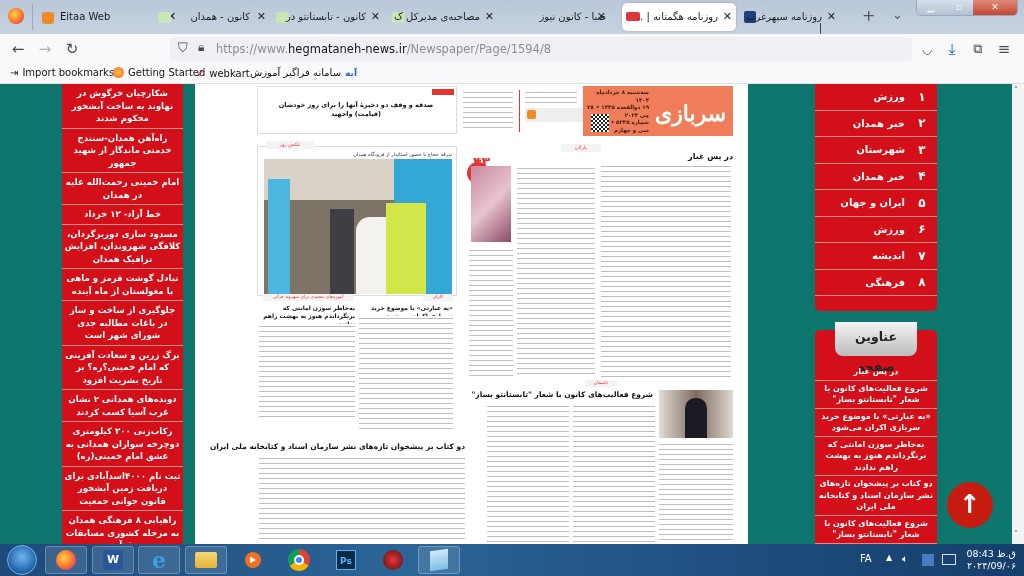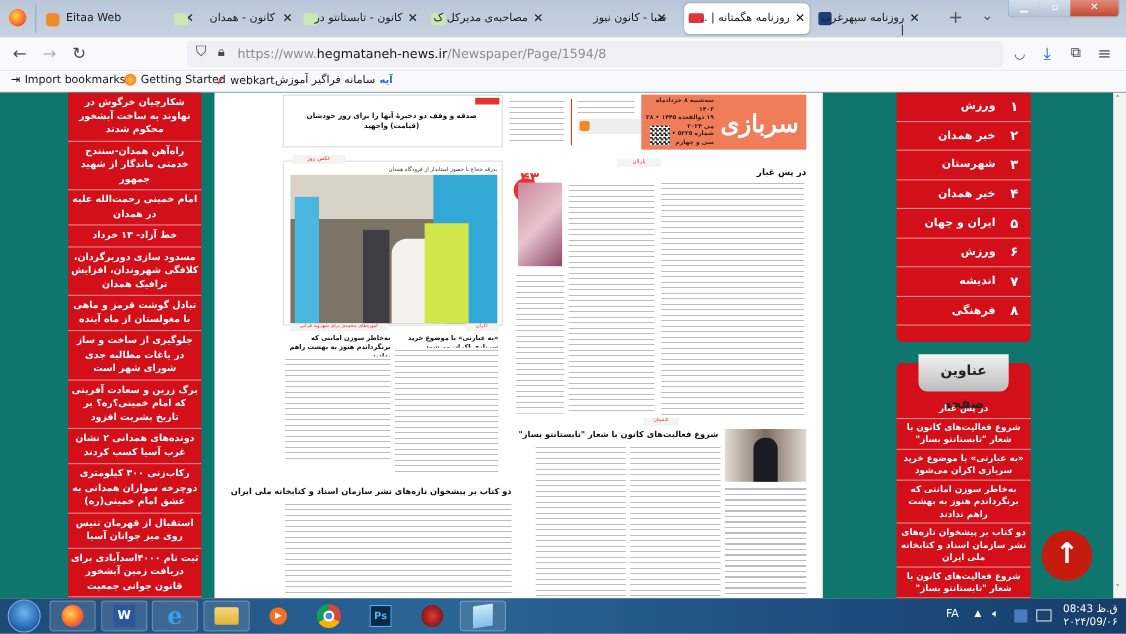--- a/index.html
+++ b/index.html
@@ -140,21 +140,20 @@
     <div class="lli">شکارچیان خرگوش در نهاوند به ساخت آبشخور محکوم شدند</div>
     <div class="lli">راه‌آهن همدان-سنندج خدمتی ماندگار از شهید جمهور</div>
     <div class="lli">امام خمینی رحمت‌الله علیه در همدان</div>
     <div class="lli">خط آزاد- ۱۳ خرداد</div>
     <div class="lli">مسدود سازی دوربرگردان، کلافگی شهروندان، افزایش ترافیک همدان</div>
     <div class="lli">تبادل گوشت قرمز و ماهی با مغولستان از ماه آینده</div>
     <div class="lli">جلوگیری از ساخت و ساز در باغات مطالبه جدی شورای شهر است</div>
     <div class="lli">برگ زرین و سعادت آفرینی که امام خمینی؟ره؟ بر تاریخ بشریت افزود</div>
     <div class="lli">دونده‌های همدانی ۲ نشان غرب آسیا کسب کردند</div>
     <div class="lli">رکاب‌زنی ۳۰۰ کیلومتری دوچرخه سواران همدانی به عشق امام خمینی(ره)</div>
-    <div class="lli">استقبال از قهرمان تنیس روی میز جوانان آسیا</div>
     <div class="lli">ثبت نام ۴۰۰۰اسدآبادی برای دریافت زمین آبشخور قانون جوانی جمعیت</div>
     <div class="lli">راهیابی ۸ فرهنگی همدان به مرحله کشوری مسابقات قرآن</div>
 
   </div>
 
   <div id="paper">
 
     <div class="abs" style="left:62px;top:2px;width:200px;height:48px;border:1px solid #ddd">
       <div class="abs" style="right:2px;top:2px;width:22px;height:6px;background:#e3342f"></div>
       <div class="abs np-head" style="right:10px;top:14px;width:180px;font-size:6.5px;text-align:center;line-height:9px">صدقه و وقف دو دخیرهٔ آنها را برای روز خودشان (قیامت) واجهید</div>

